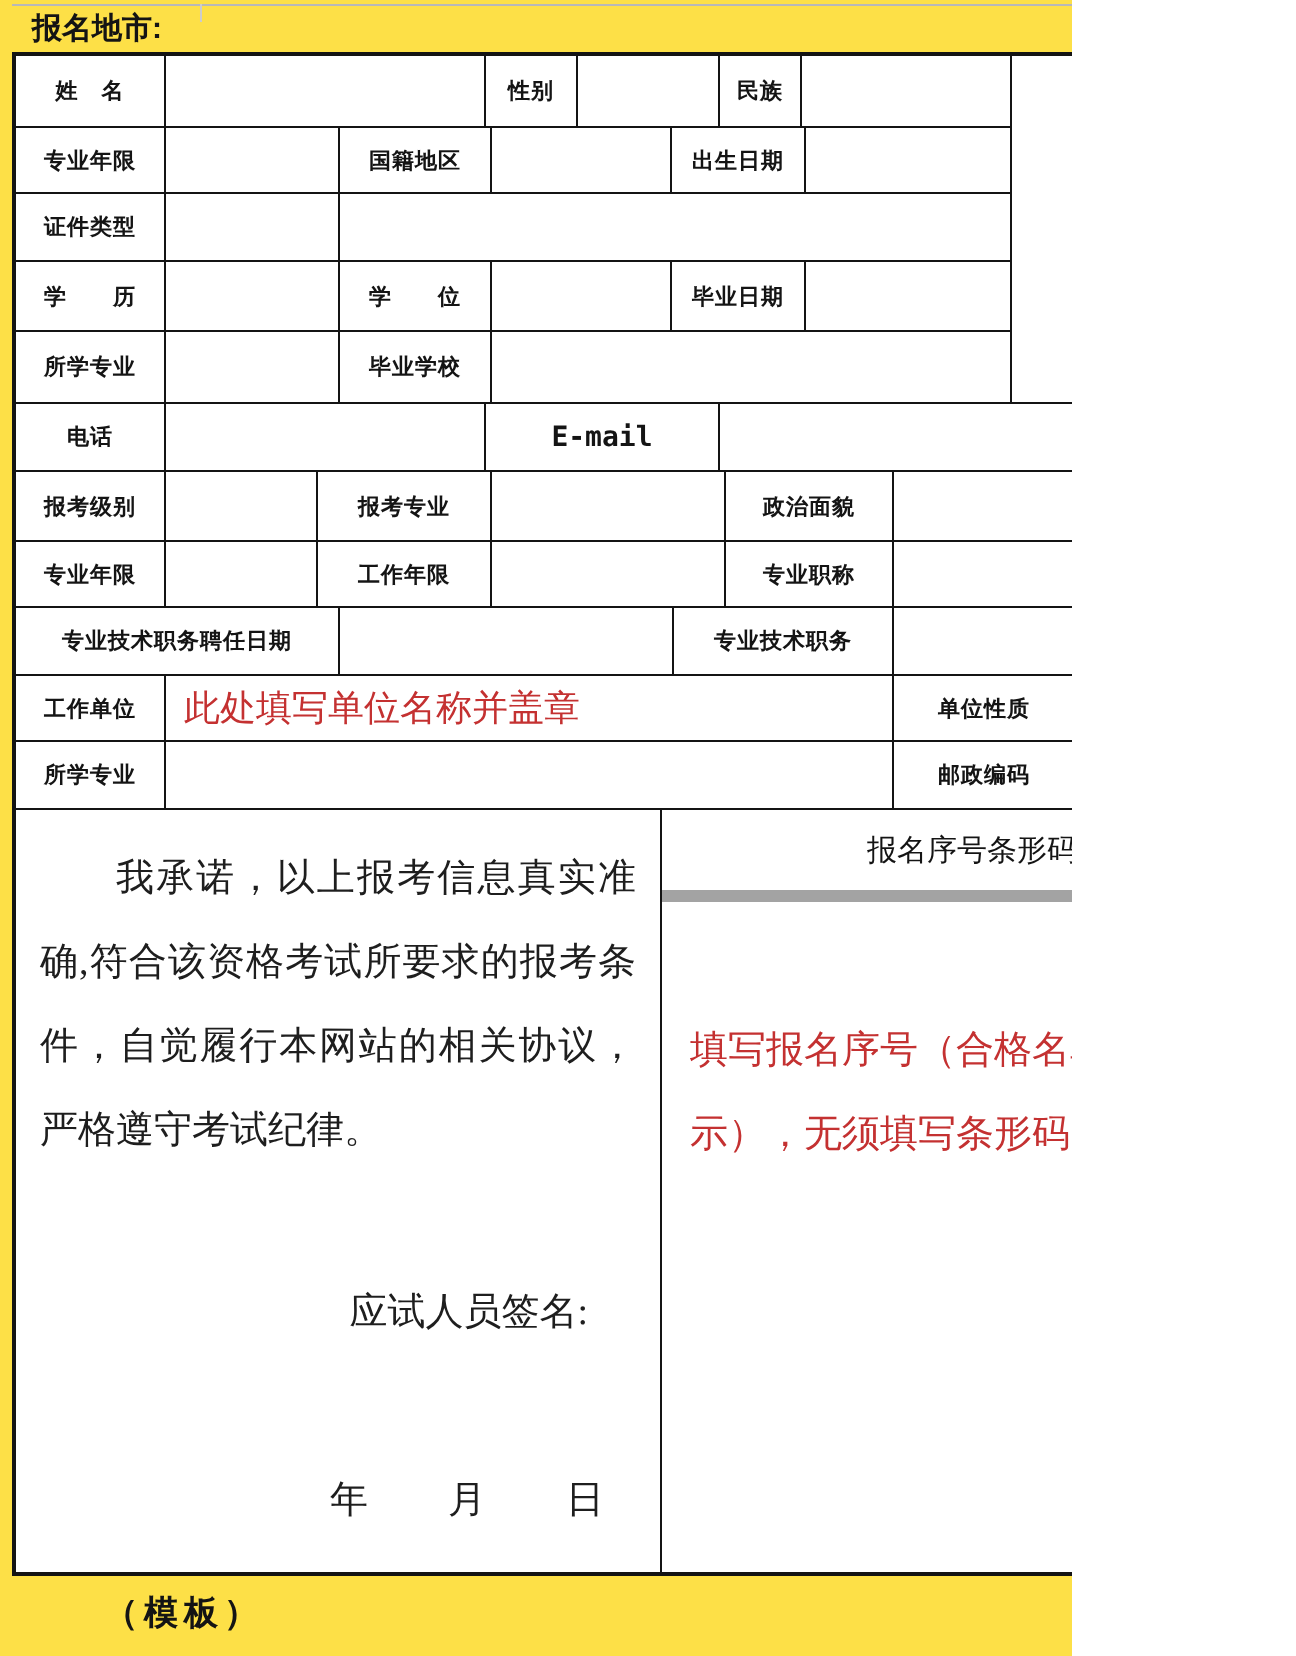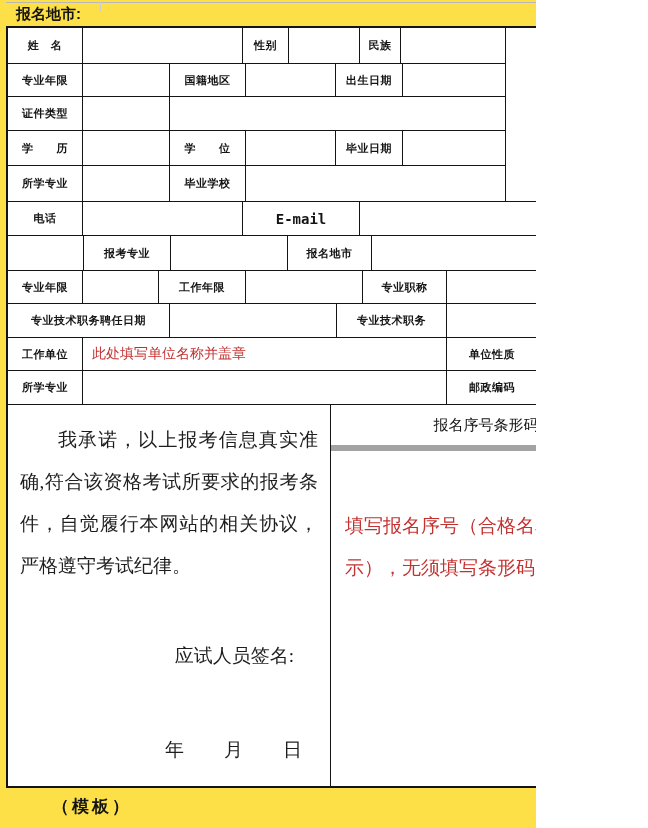--- a/index.html
+++ b/index.html
@@ -25,21 +25,21 @@
   .lbl { font-weight:bold; font-size:11px; text-align:center; letter-spacing:0.5px; }
   .blank { background:#fff; }
 
   .top { display:flex; width:100%; flex:0 0 173px; border-bottom:1px solid #141414; }
   .top-left { width:498px; border-right:1px solid #141414; display:flex; flex-direction:column; }
   .top-left .row:last-child { border-bottom:0; }
   .photo-cell { flex:1; display:flex; align-items:center; justify-content:center; font-size:15px; letter-spacing:1px; }
 
   .email { font-family:"DejaVu Sans Mono", monospace; font-weight:bold; font-size:14px; }
   .red { color:#c43131; }
-  .note-cell { justify-content:flex-start; padding-left:9px; font-size:14px; }
+  .note-cell { justify-content:flex-start; padding-left:9px; font-size:18px; }
   .dash { font-size:15px; }
 
   .bottom { flex:1 1 auto; display:flex; border-bottom:0; }
   .decl-cell {
     width:323px; border-right:1px solid #141414;
     font-family:"Liberation Serif", serif; padding:14px 12px 0 12px;
   }
   .decl-text { font-size:19px; line-height:42px; text-indent:2em; text-align:justify; color:#1e1e1e; }
   .sign-line { margin-top:56px; text-align:right; padding-right:24px; font-size:19px; color:#1e1e1e; }
   .date-line { margin-top:68px; display:flex; justify-content:flex-end; gap:40px; padding-right:16px; font-size:19px; color:#1e1e1e; }
@@ -111,24 +111,25 @@
     </div>
 
     <div class="row" style="height:34px">
       <div class="cell lbl" style="width:75px">电话</div>
       <div class="cell blank" style="width:160px"></div>
       <div class="cell email" style="width:117px">E-mail</div>
       <div class="cell blank" style="flex:1"></div>
     </div>
 
     <div class="row" style="height:35px">
+      <div class="cell lbl" style="width:75px">报考级别</div>
       <div class="cell blank" style="width:76px"></div>
       <div class="cell lbl" style="width:87px">报考专业</div>
       <div class="cell blank" style="width:117px"></div>
-      <div class="cell lbl" style="width:84px">报名地市</div>
+      <div class="cell lbl" style="width:84px">政治面貌</div>
       <div class="cell blank" style="flex:1"></div>
     </div>
 
     <div class="row" style="height:33px">
       <div class="cell lbl" style="width:75px">专业年限</div>
       <div class="cell blank" style="width:76px"></div>
       <div class="cell lbl" style="width:87px">工作年限</div>
       <div class="cell blank" style="width:117px"></div>
       <div class="cell lbl" style="width:84px">专业职称</div>
       <div class="cell blank" style="flex:1"></div>

